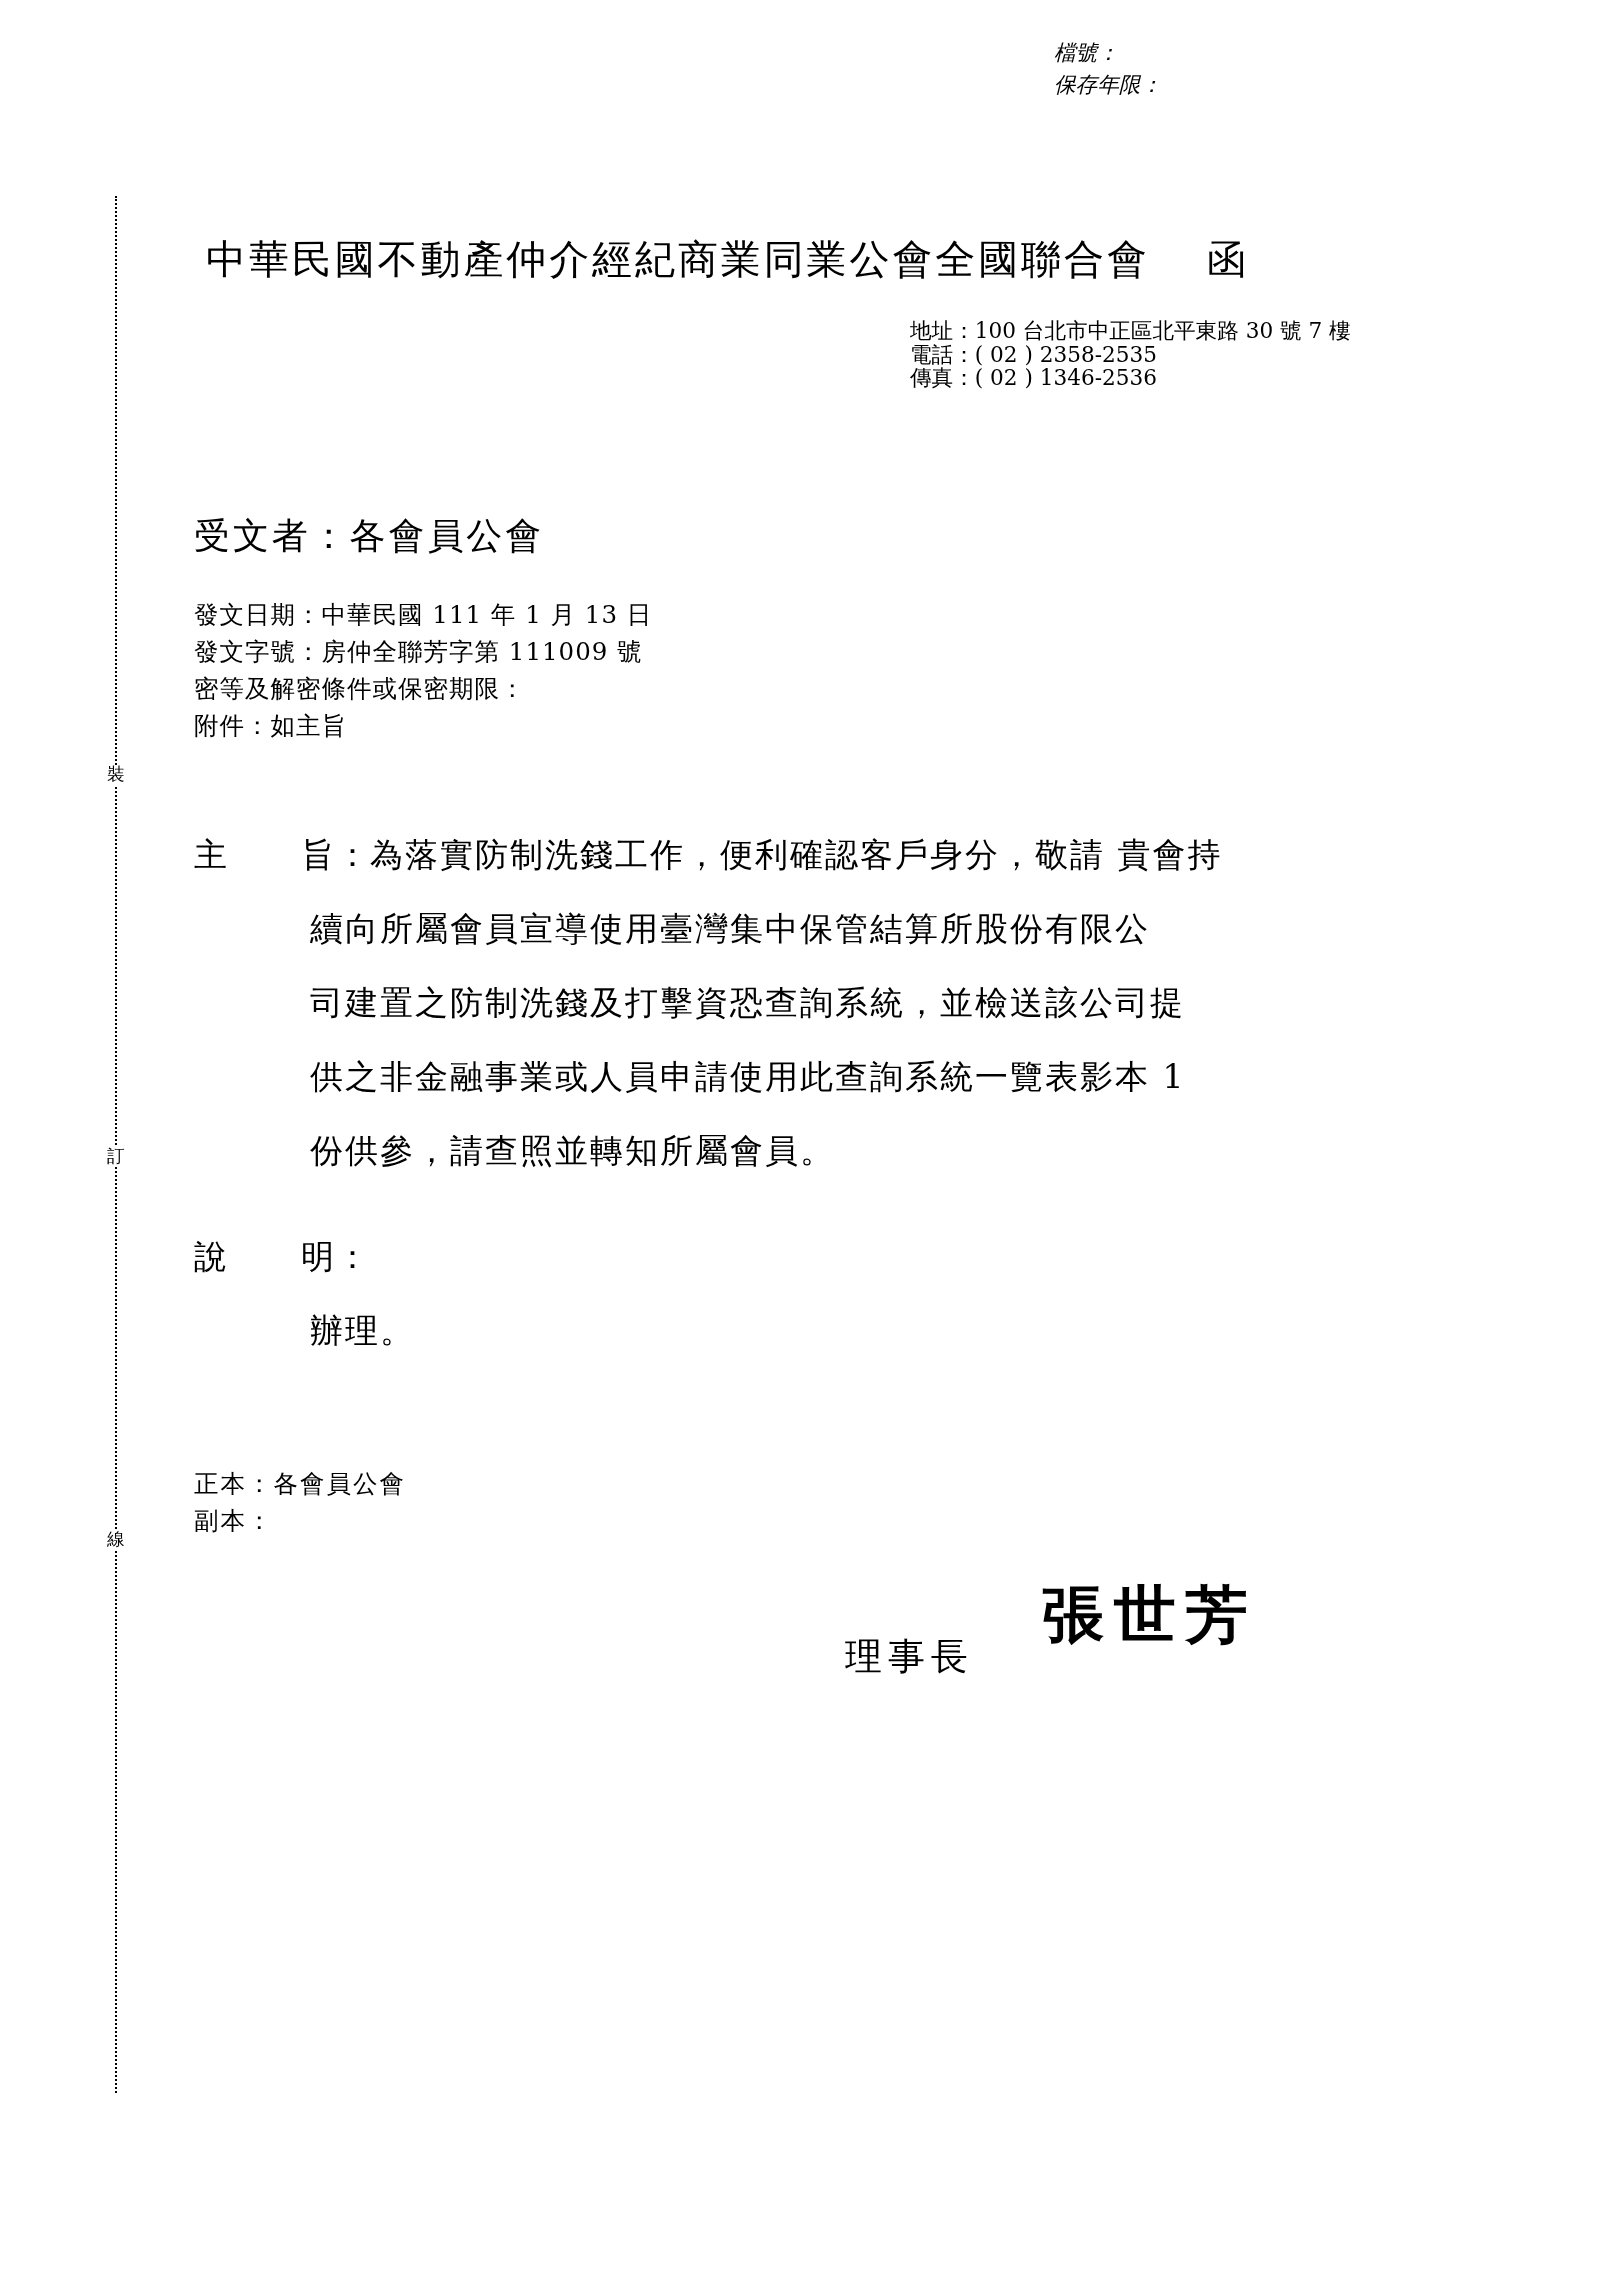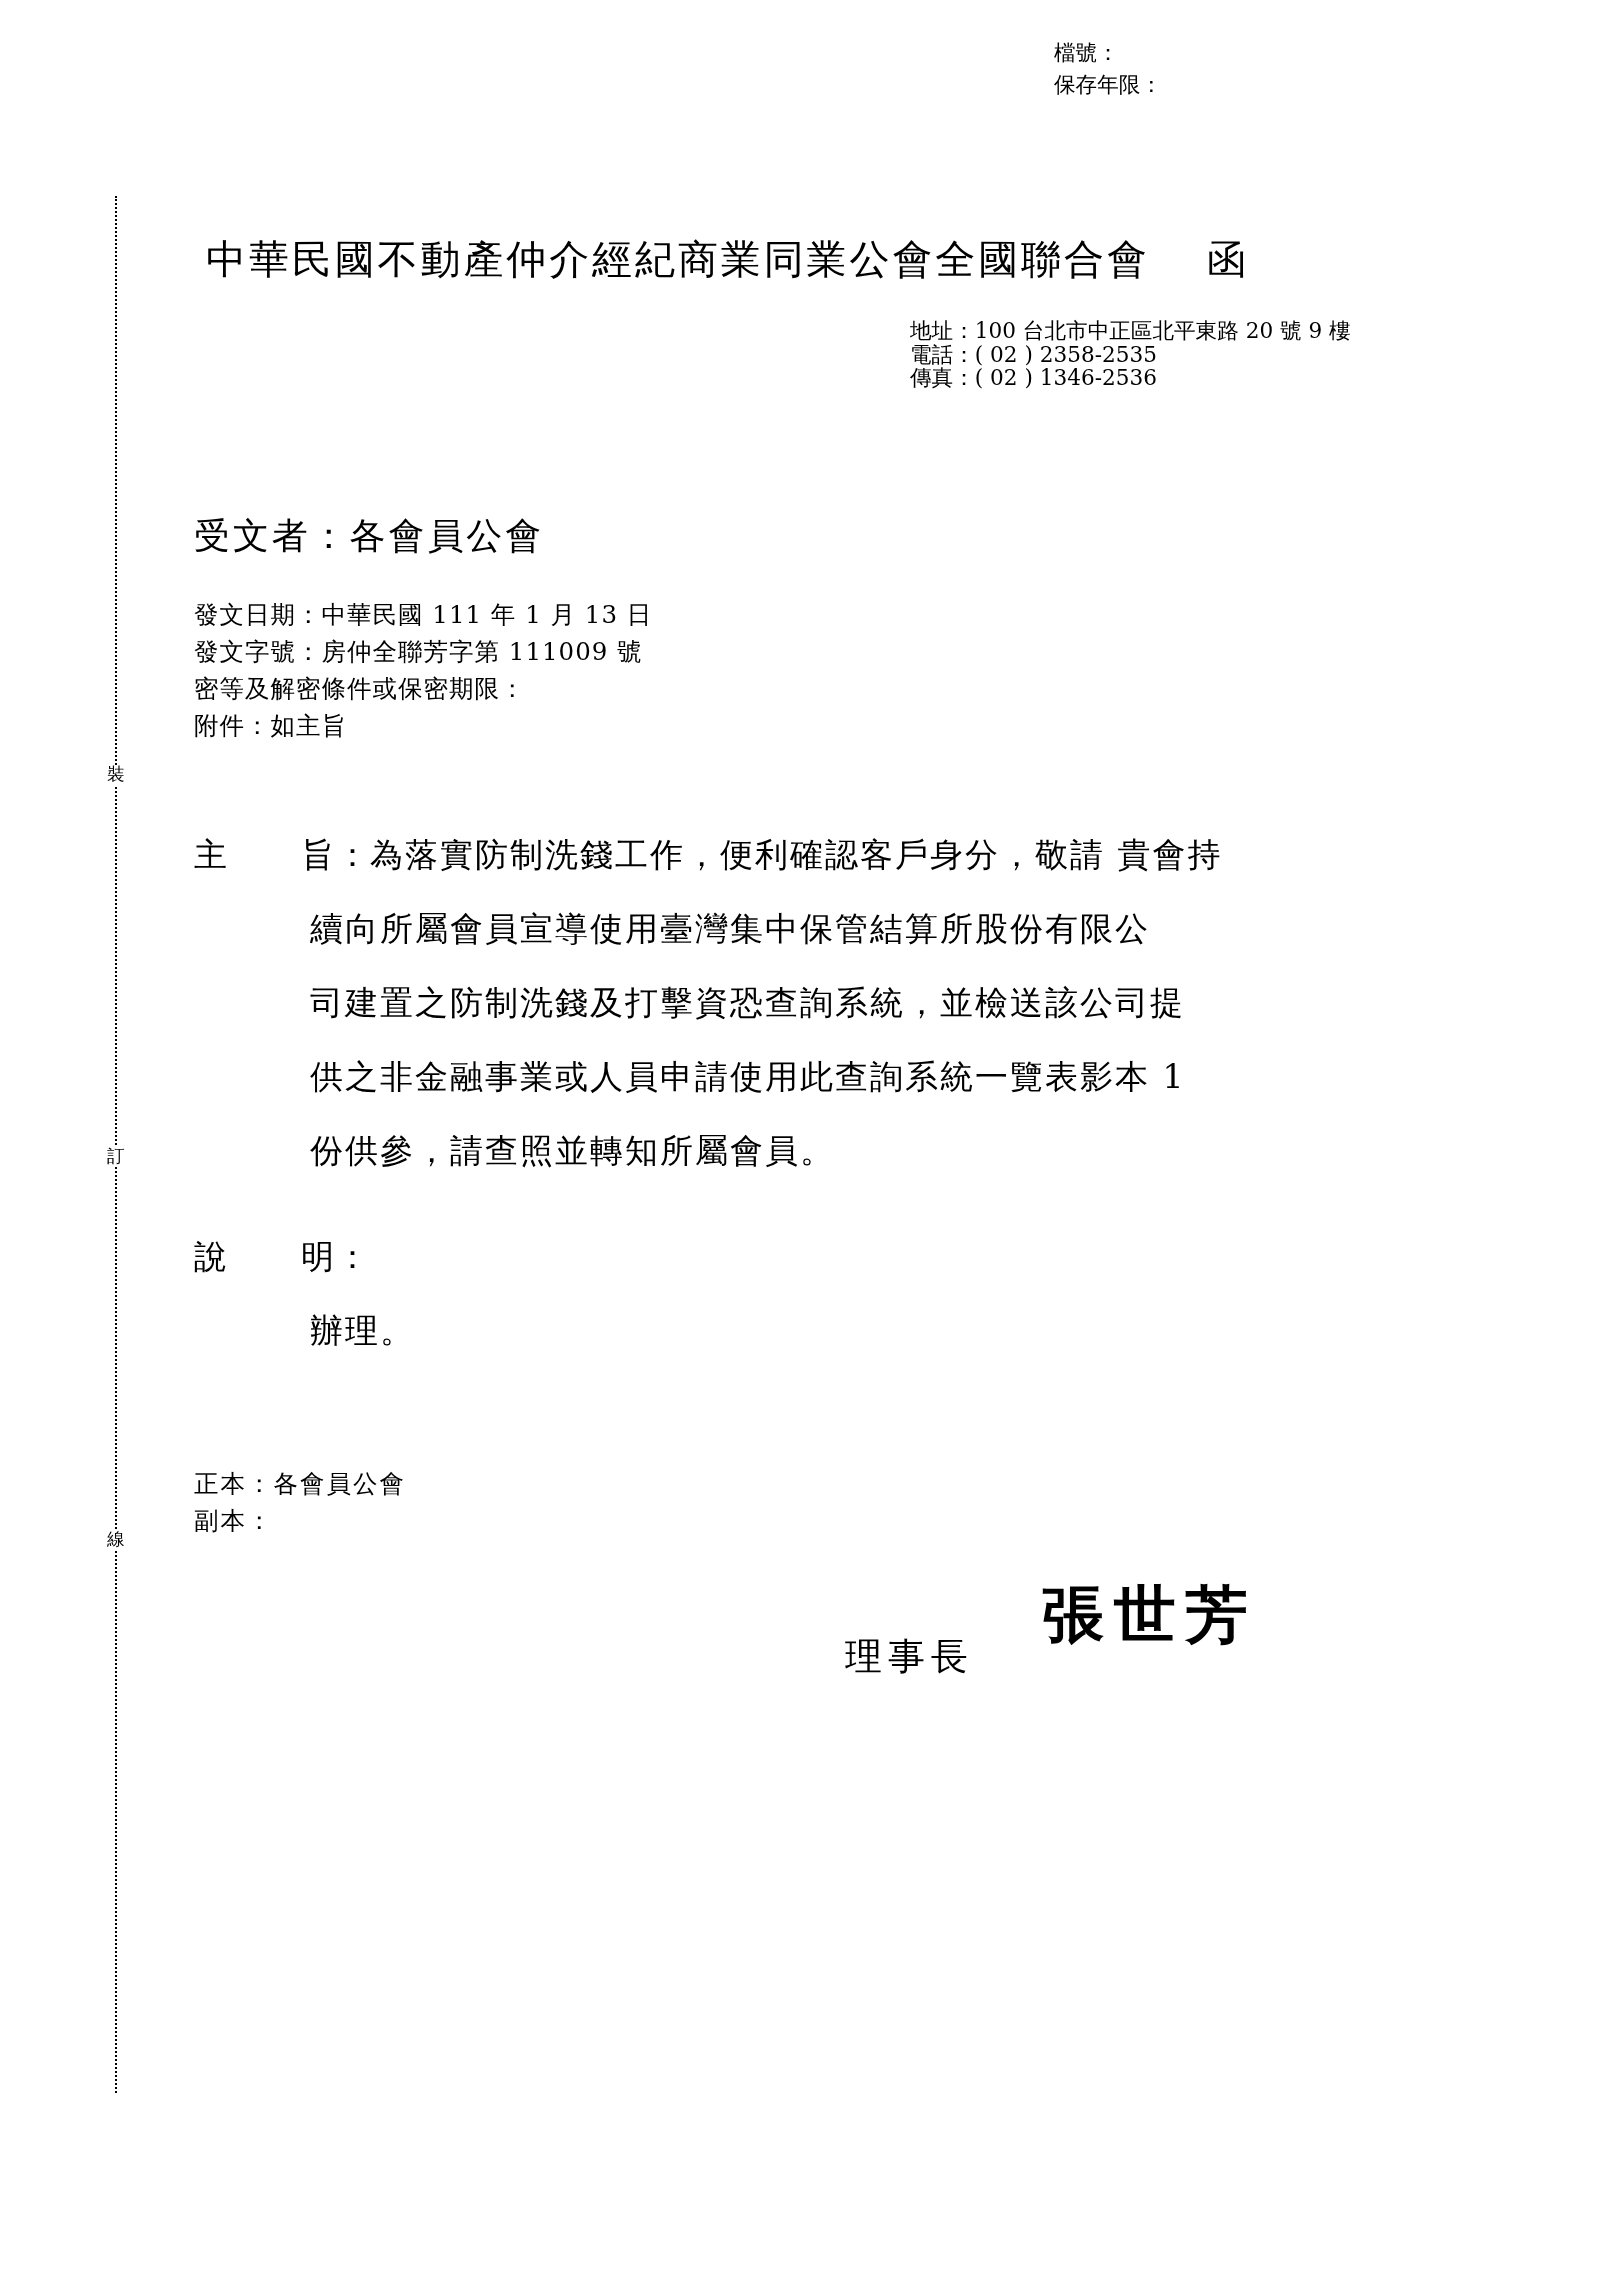--- a/index.html
+++ b/index.html
@@ -5,21 +5,21 @@
     html, body { margin: 0; padding: 0; background: #ffffff; }
     body {
       width: 1621px; height: 2293px; position: relative; overflow: hidden;
       font-family: "DejaVu Serif", "Liberation Serif", serif;
       color: #000;
     }
     .abs { position: absolute; white-space: nowrap; }
 
     
     .fileinfo { left: 1054px; top: 37px; font-size: 21.6px; line-height: 32px; }
-    .fileinfo .row { display: flex; }
+    .fileinfo .row { display: flex; font-style: italic; }
 
     
     .bind-line {
       position: absolute; left: 115px; top: 196px; width: 0; height: 1897px;
       border-left: 2.9px dotted #000;
     }
     .bind-char {
       position: absolute; left: 102px; font-size: 17.6px; background: #fff;
       line-height: 19.6px; width: 27.4px; text-align: center;
     }
@@ -69,21 +69,21 @@
 <div class="bind-line"></div>
 <div class="bind-char" style="top:765px;">裝</div>
 <div class="bind-char" style="top:1147px;">訂</div>
 <div class="bind-char" style="top:1530px;">線</div>
 
 <div class="abs org-title">
   <span>中華民國不動產仲介經紀商業同業公會全國聯合會</span><span class="doc-type">函</span>
 </div>
 
 <div class="abs contact">
-  <div>地址：100 台北市中正區北平東路 20 號 9 樓</div>
+  <div>地址：100 台北市中正區北平東路 30 號 7 樓</div>
   <div>電話：( 02 ) 2358-2535</div>
   <div>傳真：( 02 ) 1346-2536</div>
 </div>
 
 <div class="abs recipient">
   <span>受文者：</span><span>各會員公會</span>
 </div>
 
 <div class="abs meta">
   <div>發文日期：中華民國 111 年 1 月 13 日</div>

